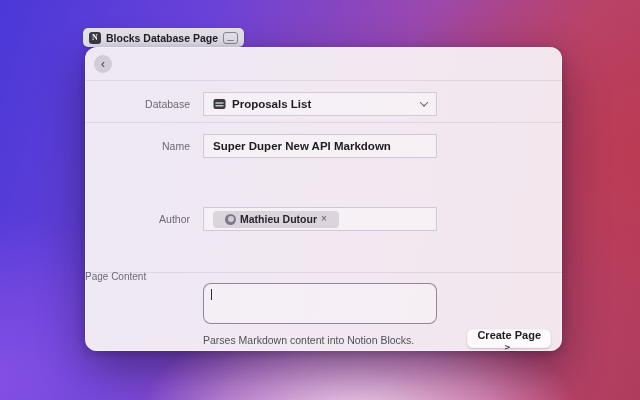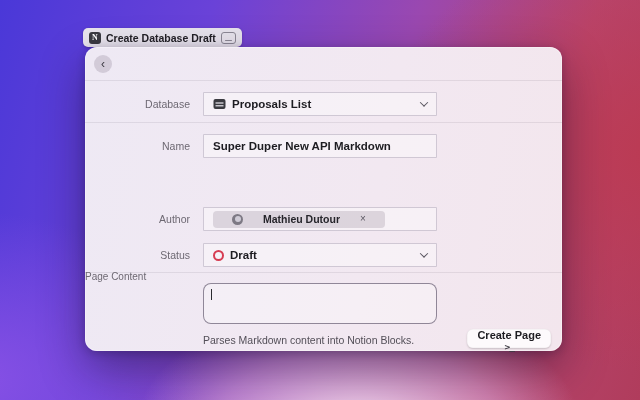--- a/index.html
+++ b/index.html
@@ -64,21 +64,21 @@
   }
   .chev{
     margin-left:auto;width:5px;height:5px;flex:none;
     border-right:1.4px solid #5a5660;border-bottom:1.4px solid #5a5660;
     transform:rotate(45deg) translate(-1px,-1px);
   }
   .ring{width:7px;height:7px;border-radius:50%;border:2px solid #888;flex:none;box-sizing:content-box;}
   .db-icon{flex:none;display:flex;}
   
   .chip{
-    height:17px;display:flex;align-items:center;gap:20px;padding:0 19px;
+    height:17px;display:flex;align-items:center;gap:4px;padding:0 12px;
     background:rgba(35,25,50,.13);border-radius:4px;font-size:10.5px;font-weight:600;color:#26252b;
   }
   .avatar-icon{
     width:11px;height:11px;border-radius:50%;background:#7d7984;position:relative;flex:none;overflow:hidden;
   }
   .avatar-icon::after{
     content:"";position:absolute;left:2.5px;top:2.5px;width:6px;height:6px;border-radius:50%;background:#cfcbd6;
   }
   .chip-x{font-size:10px;font-weight:400;color:#5c5863;cursor:pointer;line-height:1;}
   
@@ -107,21 +107,21 @@
     font-size:9.5px;font-weight:bold;color:#3c3a42;letter-spacing:-1px;
   }
 </style>
 </head>
 <body>
 
 <div class="bg"></div>
 
 <div class="pill">
   <div class="notion-icon">N</div>
-  <span class="pill-title">Create Database Draft</span>
+  <span class="pill-title">Blocks Database Page</span>
   <div class="hotkey-icon"></div>
 </div>
 
 <div class="window">
 
   <div class="win-header">
     <div class="back-btn">
       <span>‹</span>
     </div>
   </div>
@@ -154,28 +154,20 @@
     <div class="lbl">Author</div>
     <div class="field">
       <span class="chip">
         <span class="avatar-icon"></span>
         <span>Mathieu Dutour</span>
         <span class="chip-x">×</span>
       </span>
     </div>
   </div>
 
-  <div class="row" style="top:196px">
-    <div class="lbl">Status</div>
-    <div class="field">
-      <span class="ring" style="border-color: rgb(214, 60, 82);"></span>
-      <span>Draft</span>
-      <span class="chev"></span>
-    </div>
-  </div>
   <div class="divider" style="top:225px"></div>
 
   <div class="pc-label">Page Content</div>
   <div class="textarea">
     <span></span>
     <div class="caret"></div>
   </div>
 
   <div class="hint">Parses Markdown content into Notion Blocks.</div>
   <div class="submit-btn">

